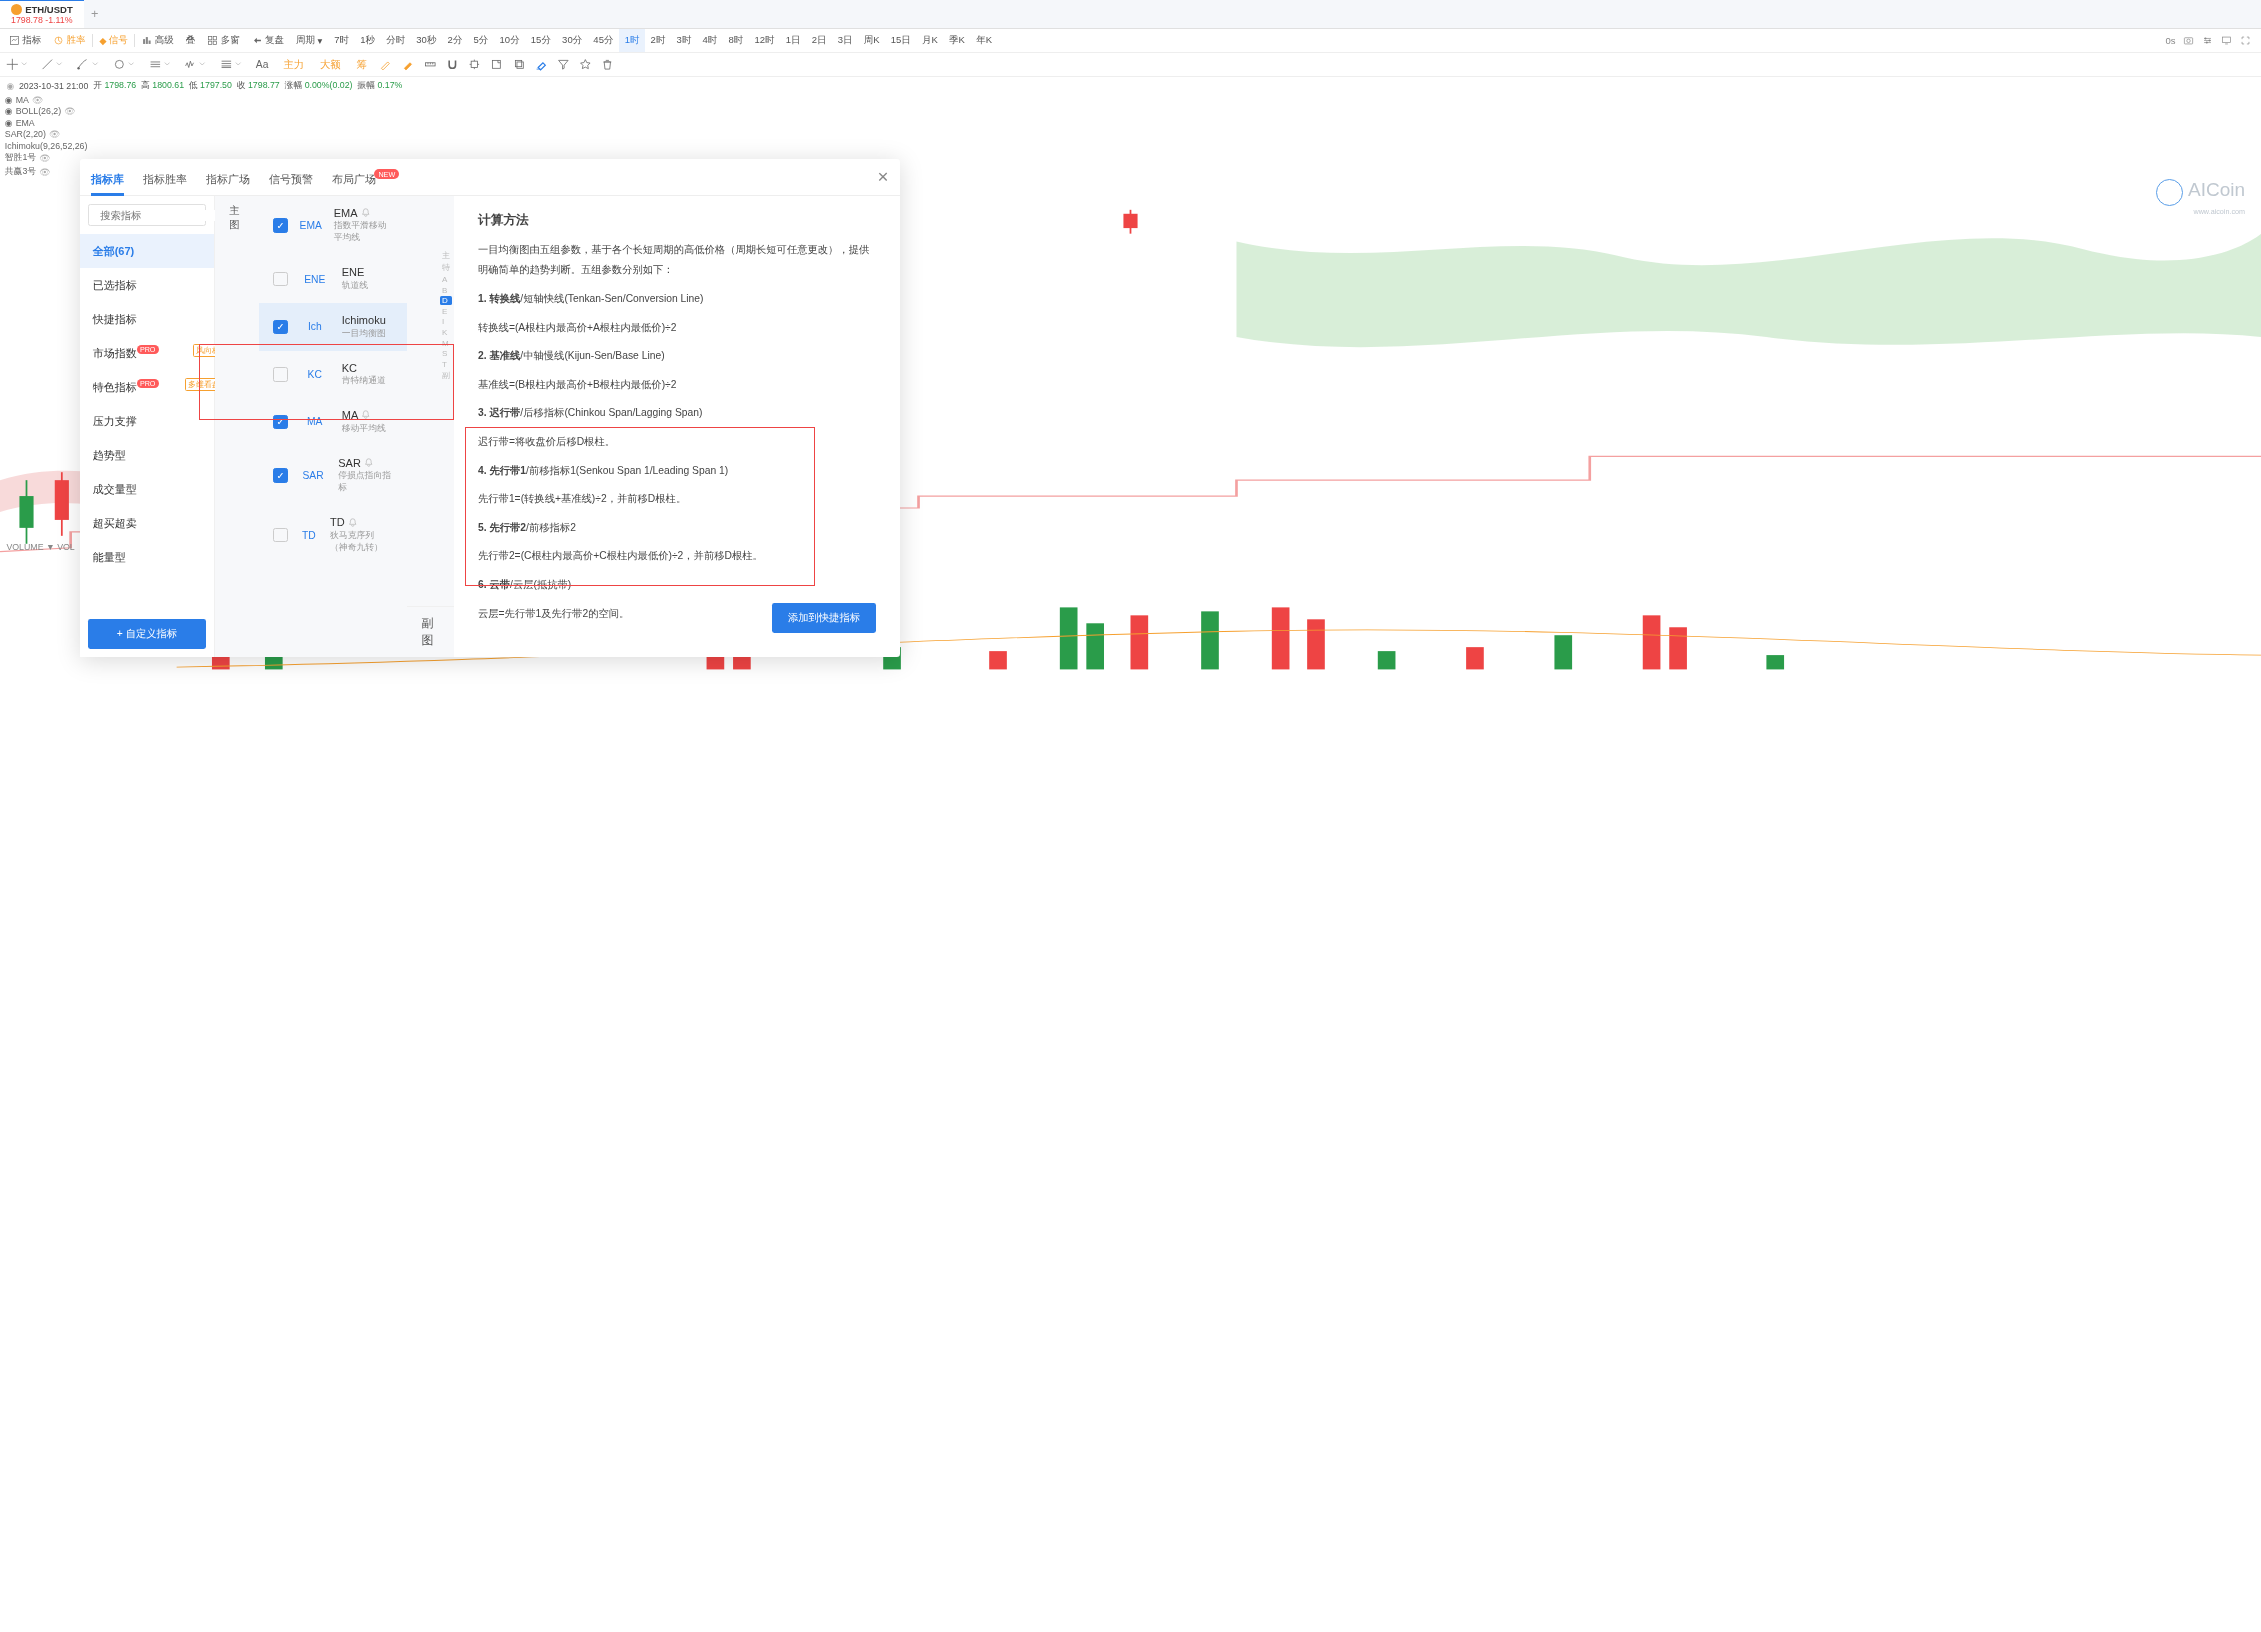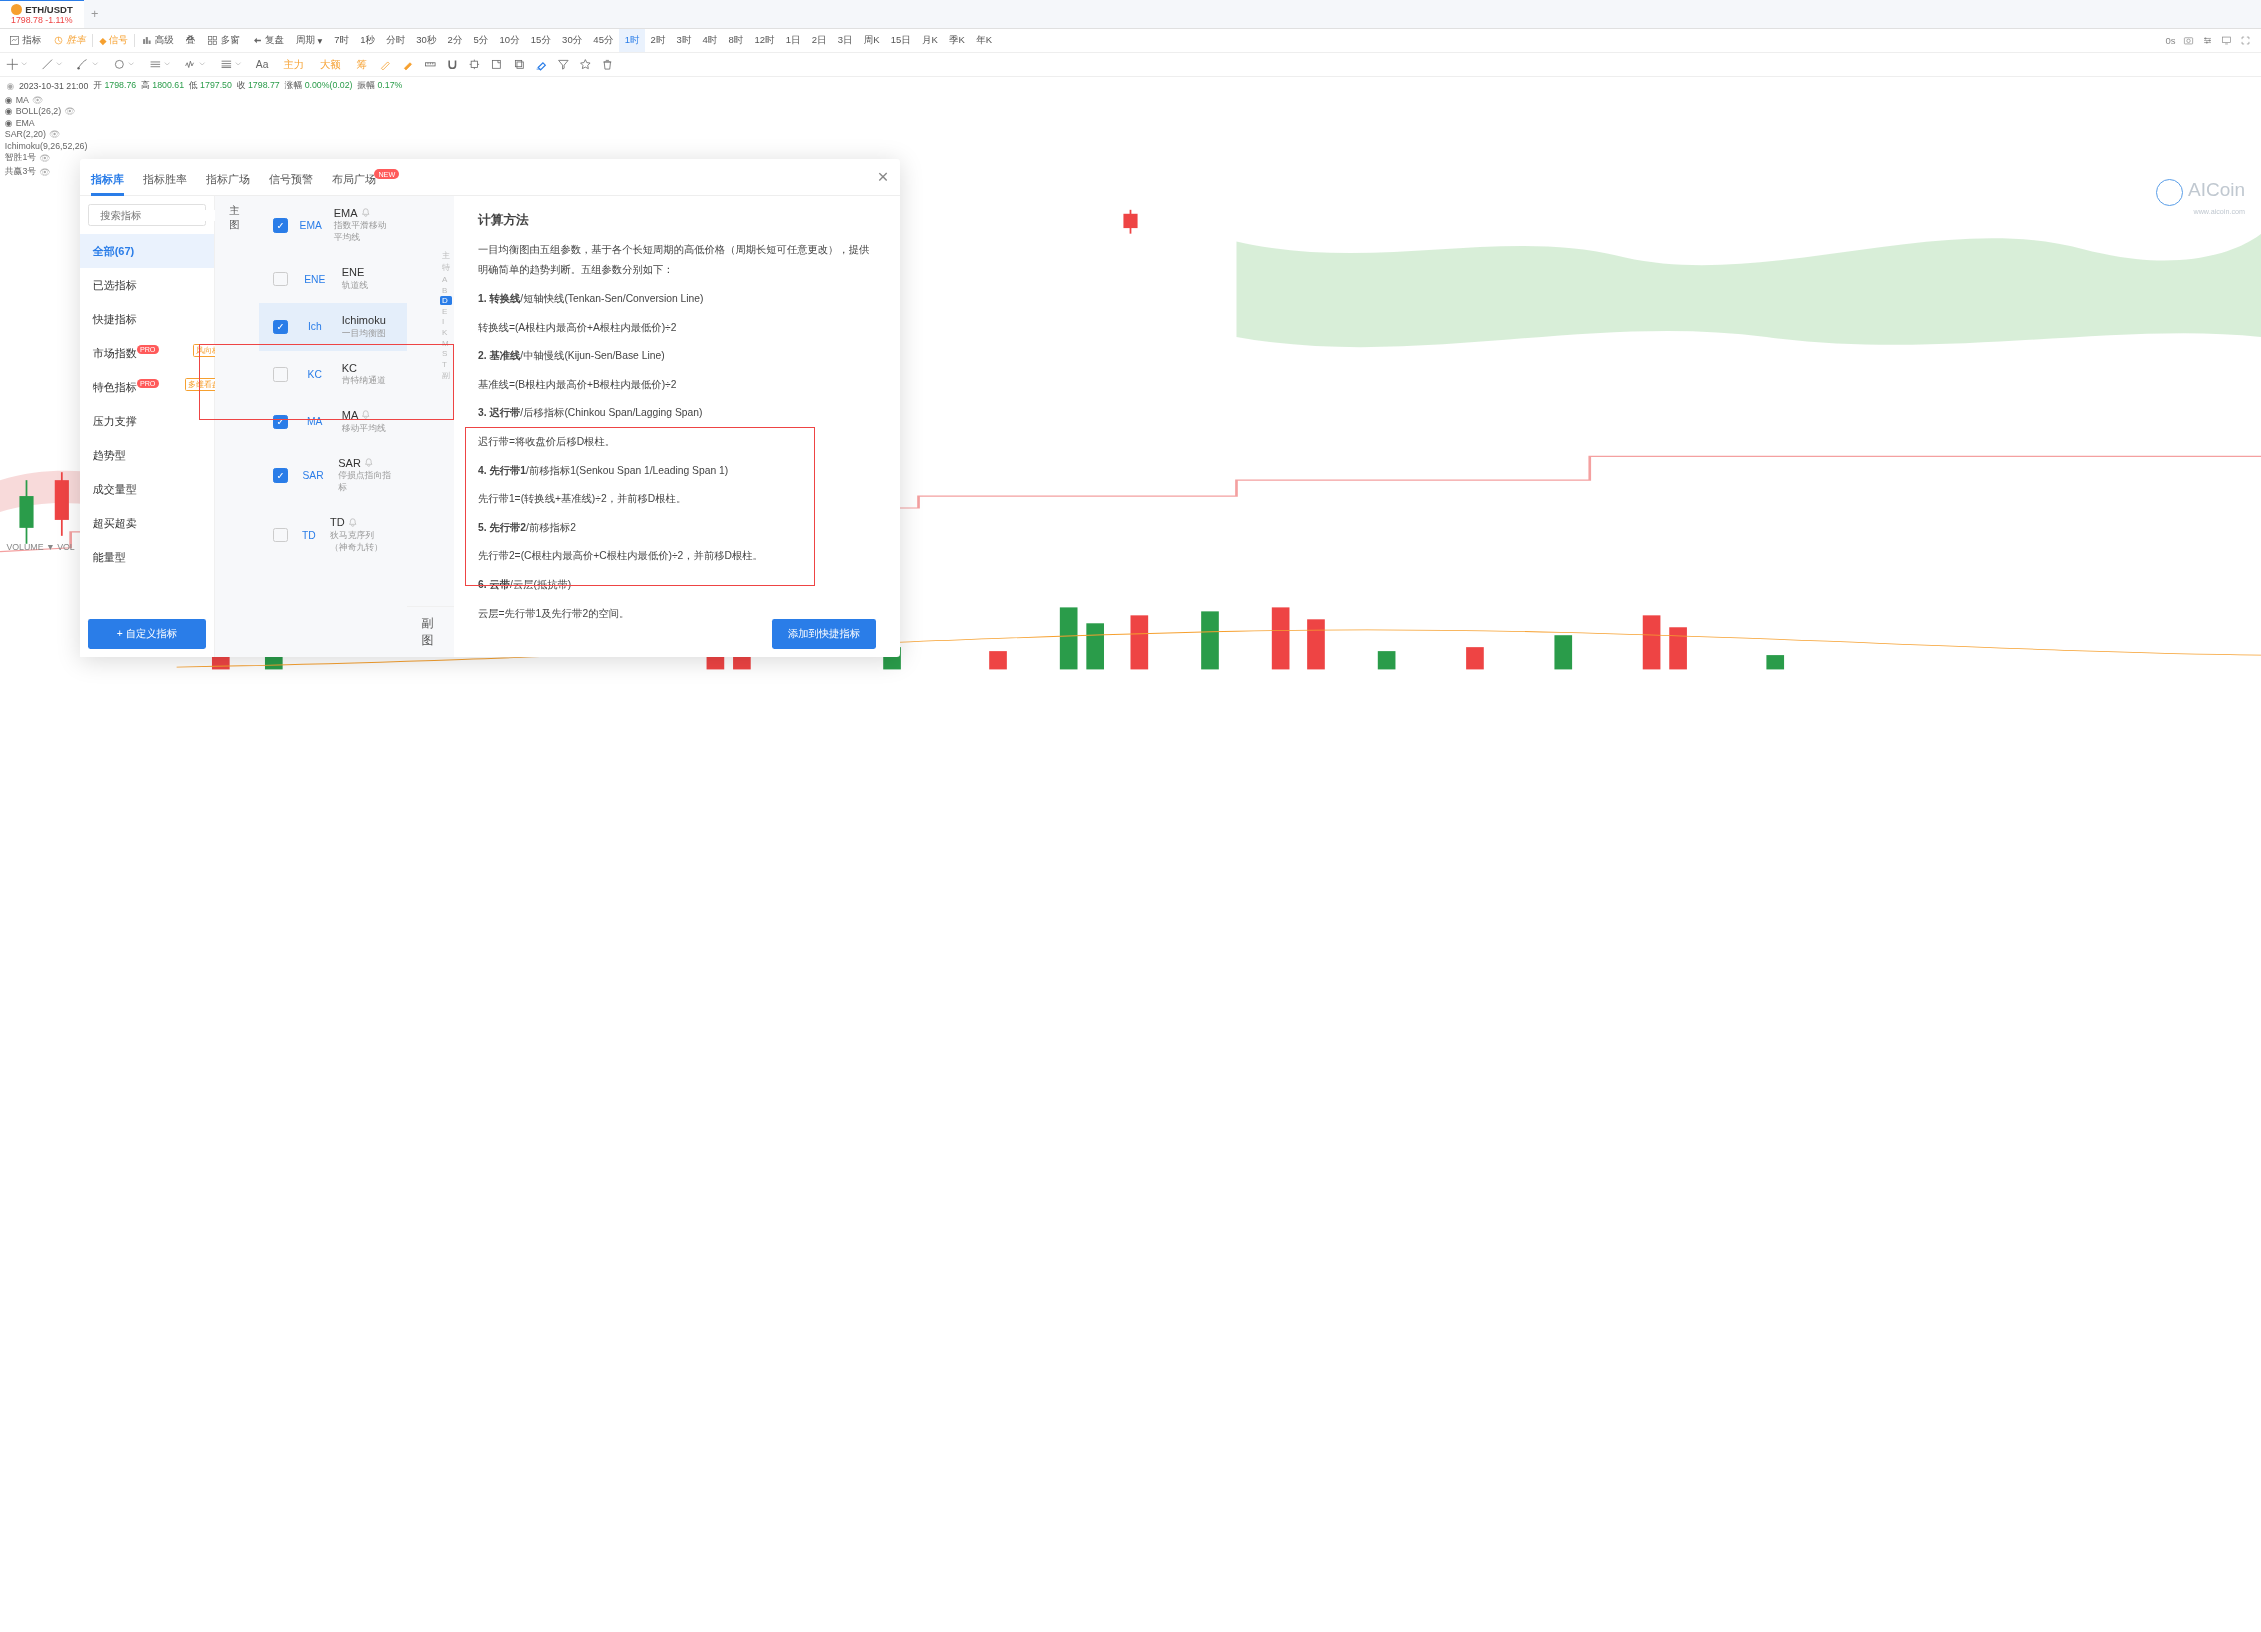--- a/index.html
+++ b/index.html
@@ -9,21 +9,21 @@
     .tab-bar { display: flex; align-items: center; height: 29px; background: #f5f7fa; border-bottom: 0.8px solid #e0e0e0; }
     .pair-tab { display: flex; flex-direction: column; padding: 3.2px 11px; border-top: 1.6px solid #2a7de8; background: #fff; position: relative; }
     .pair-tab .name-row { display: flex; align-items: center; gap: 3.2px; font-weight: bold; color: #333; }
     .pair-tab .coin-icon { width: 11px; height: 11px; border-radius: 50%; background: #f6a02f; display: inline-block; }
     .pair-tab .price-row { color: #e44; font-size: 8.8px; }
     .add-tab { width: 22px; text-align: center; color: #999; font-size: 12.7px; cursor: pointer; }
     
     
     .toolbar1 { display: flex; align-items: center; height: 24px; border-bottom: 0.8px solid #eee; padding: 0 3.2px; gap: 0.8px; font-size: 9.5px; }
     .tb-btn { display: flex; align-items: center; padding: 0 5.6px; height: 100%; color: #555; cursor: pointer; gap: 2.4px; white-space: nowrap; }
-    .tb-btn.highlight { color: #f6a02f; font-style: italic; }
+    .tb-btn.highlight { color: #f6a02f; }
     .tb-btn.orange { color: #f6a02f; }
     .tb-btn.blue-bg { background: #eaf2fd; color: #2a7de8; }
     .tb-sep { width: 0.8px; height: 12.7px; background: #e0e0e0; }
     .tb-right { margin-left: auto; display: flex; align-items: center; gap: 8px; padding-right: 6.4px; color: #888; }
     .tb-icon-sm { width: 11px; height: 11px; display: inline-block; }
     
     
     .toolbar2 { display: flex; align-items: center; height: 24px; border-bottom: 0.8px solid #eee; padding: 0 3.2px; gap: 9.5px; }
     .tool-icon-group { display: flex; align-items: center; gap: 2.4px; padding: 0 2.4px; }
     .tool-icon { width: 12.7px; height: 12.7px; color: #666; cursor: pointer; display: flex; align-items: center; justify-content: center; }
@@ -89,21 +89,21 @@
     .alpha-index span.active { background: #2a7de8; color: #fff; border-radius: 1.6px; }
     .red-box1 { position: absolute; border: 1.6px solid #e44; pointer-events: none; }
     .mid-subheader { padding: 8px 14.3px; font-size: 12px; color: #555; margin-top: auto; border-top: 0.8px solid #f0f0f0; }
     
     
     .detail-col { flex: 1; padding: 16px 24px; overflow-y: auto; font-size: 10.3px; color: #444; position: relative; }
     .detail-col h3 { font-size: 12.7px; margin-bottom: 11px; }
     .detail-p { line-height: 2; margin-bottom: 8px; }
     .detail-col strong { font-weight: 700; }
     .red-box2 { position: absolute; border: 1.6px solid #e44; pointer-events: none; }
-    .add-fav-btn { position: absolute; bottom: 8px; right: 24px; background: #2a7de8; color: #fff; border: none; padding: 8px 16px; border-radius: 2.4px; font-size: 10.3px; cursor: pointer; }
+    .add-fav-btn { position: absolute; bottom: 24px; right: 24px; background: #2a7de8; color: #fff; border: none; padding: 8px 16px; border-radius: 2.4px; font-size: 10.3px; cursor: pointer; }
   </style>
 </head>
 <body>
 
 <div class="tab-bar">
   <div class="pair-tab">
     <div class="name-row">
         <span class="coin-icon"></span>
         <span>ETH/USDT</span>
       </div>

